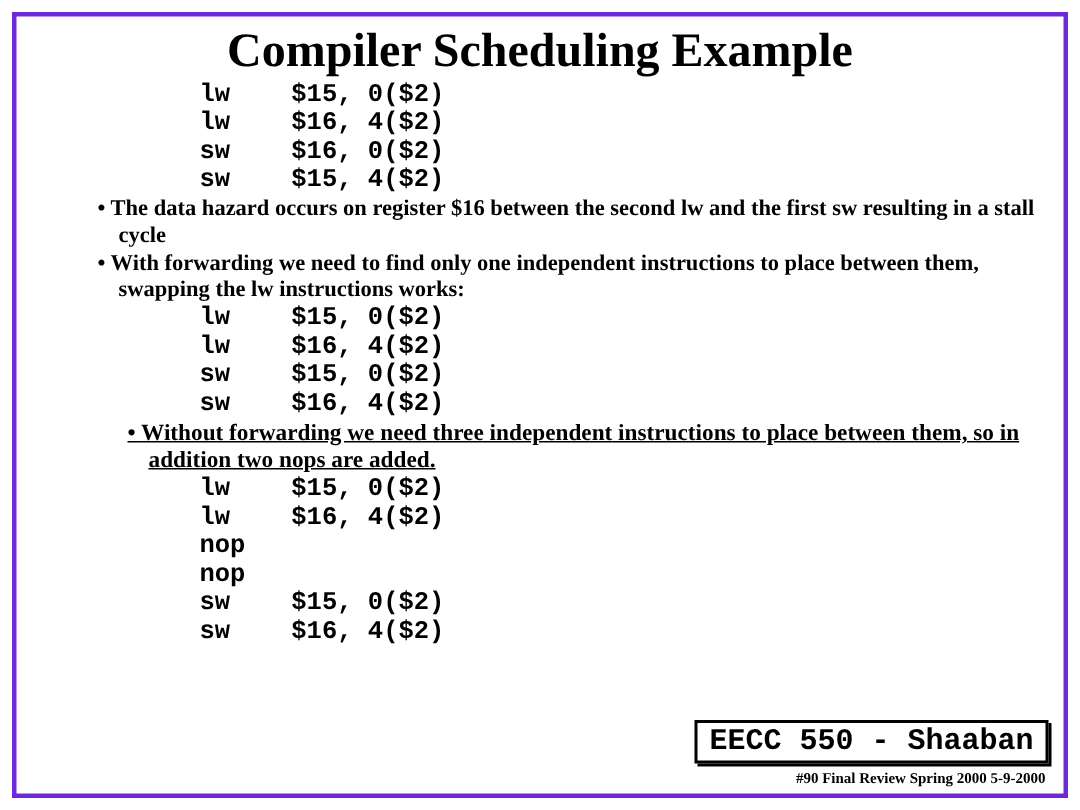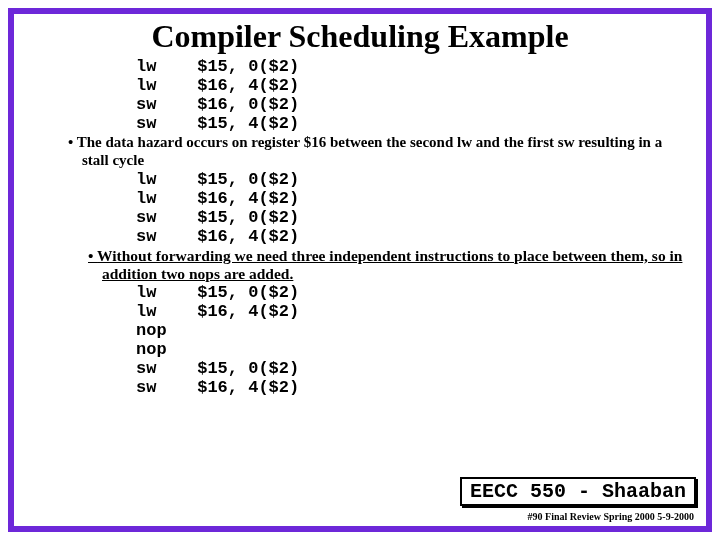--- a/index.html
+++ b/index.html
@@ -7,21 +7,21 @@
     width: 720px;
     height: 540px;
     background: #fff;
     font-family: "Times New Roman", Times, serif;
     position: relative;
   }
   .slide {
     width: 704px;
     height: 524px;
     margin: 8px;
-    border: 6px solid #6d28d9;
+    border: 3px solid #6d28d9;
     position: relative;
     padding: 4px 14px 0 14px;
   }
   .title {
     text-align: center;
     font-size: 32px;
     font-weight: bold;
     margin-bottom: 2px;
   }
   .l1 {
@@ -85,20 +85,21 @@
 
 <div class="slide">
   <div class="title">Compiler Scheduling Example</div>
 
   <div class="code">lw    $15, 0($2)
 lw    $16, 4($2)
 sw    $16, 0($2)
 sw    $15, 4($2)</div>
 
   <div class="l2 bullet">The data hazard occurs on register $16 between the second lw and the first sw resulting in a stall cycle</div>
+  <div class="l2 bullet">With forwarding we need to find only one independent instructions to place between them, swapping the lw instructions works:</div>
   <div class="code">lw    $15, 0($2)
 lw    $16, 4($2)
 sw    $15, 0($2)
 sw    $16, 4($2)</div>
 
   <div class="l3 bullet">Without forwarding we need three independent instructions to place between them,  so in addition two nops are added.</div>
   <div class="code">lw    $15, 0($2)
 lw    $16, 4($2)
 nop
 nop

